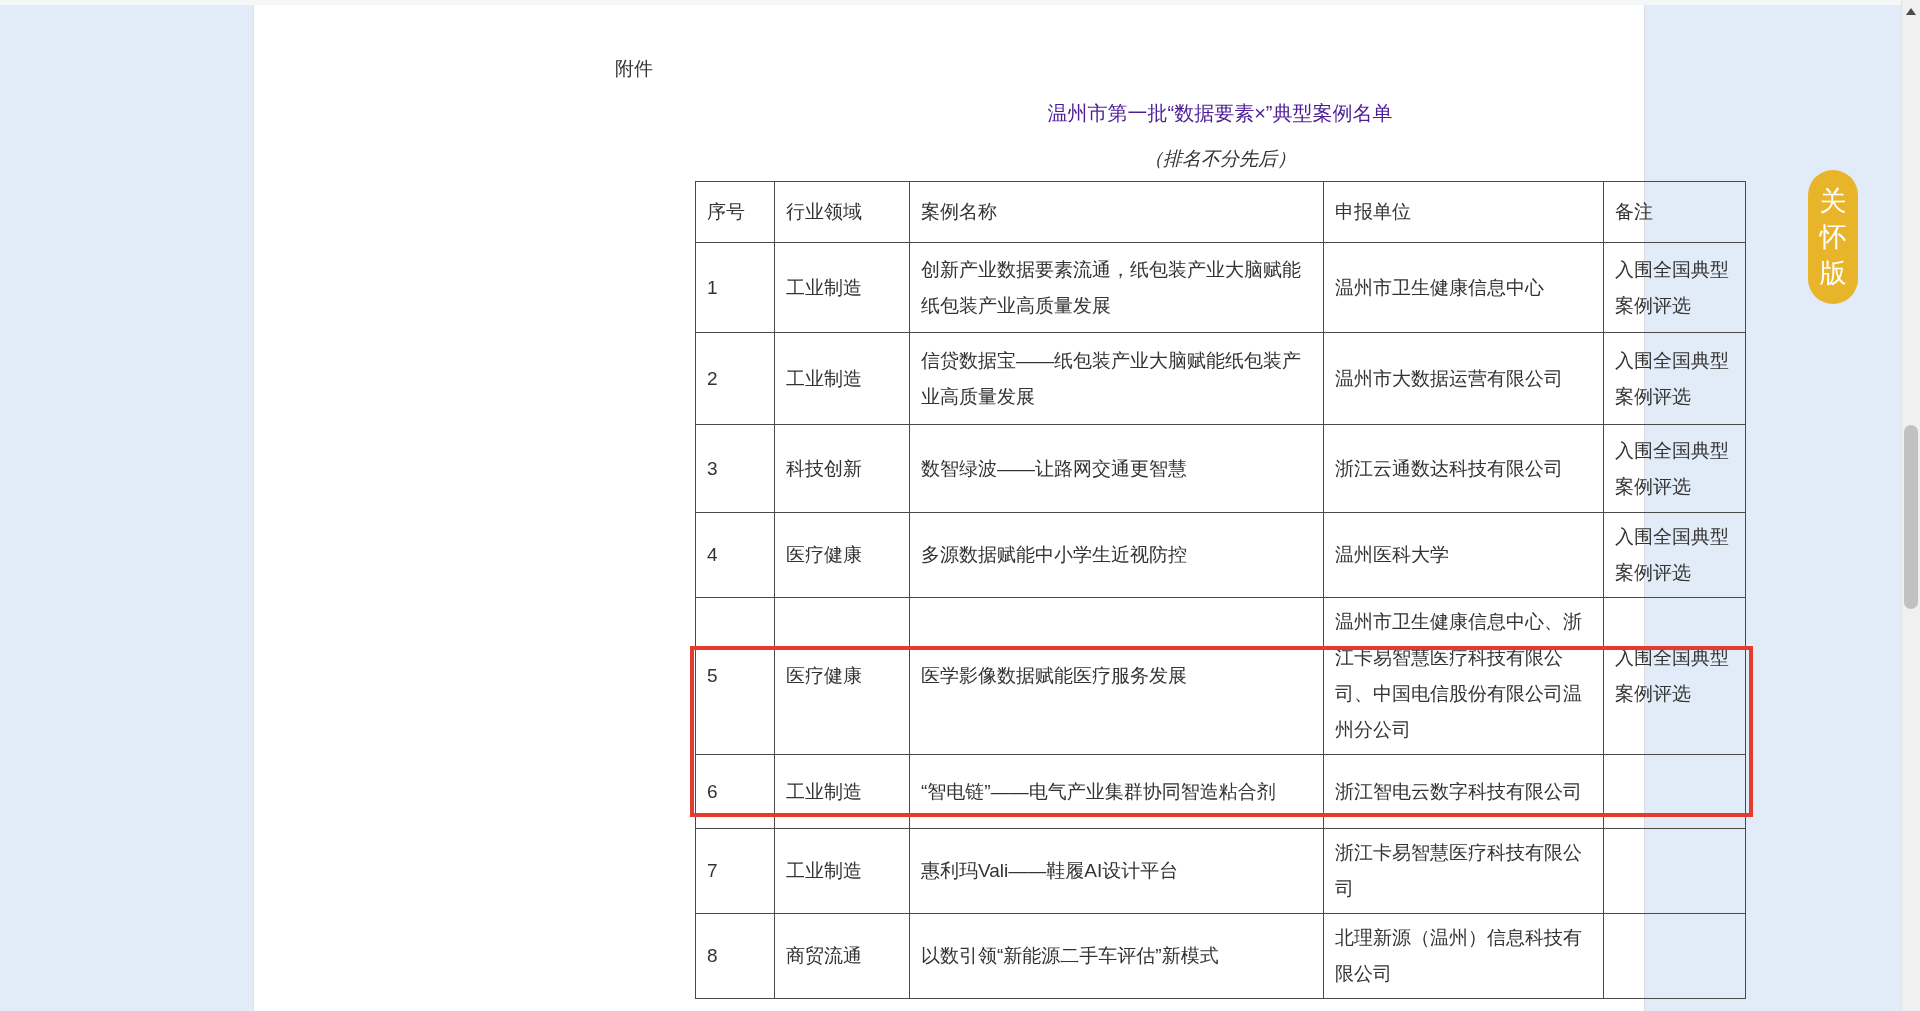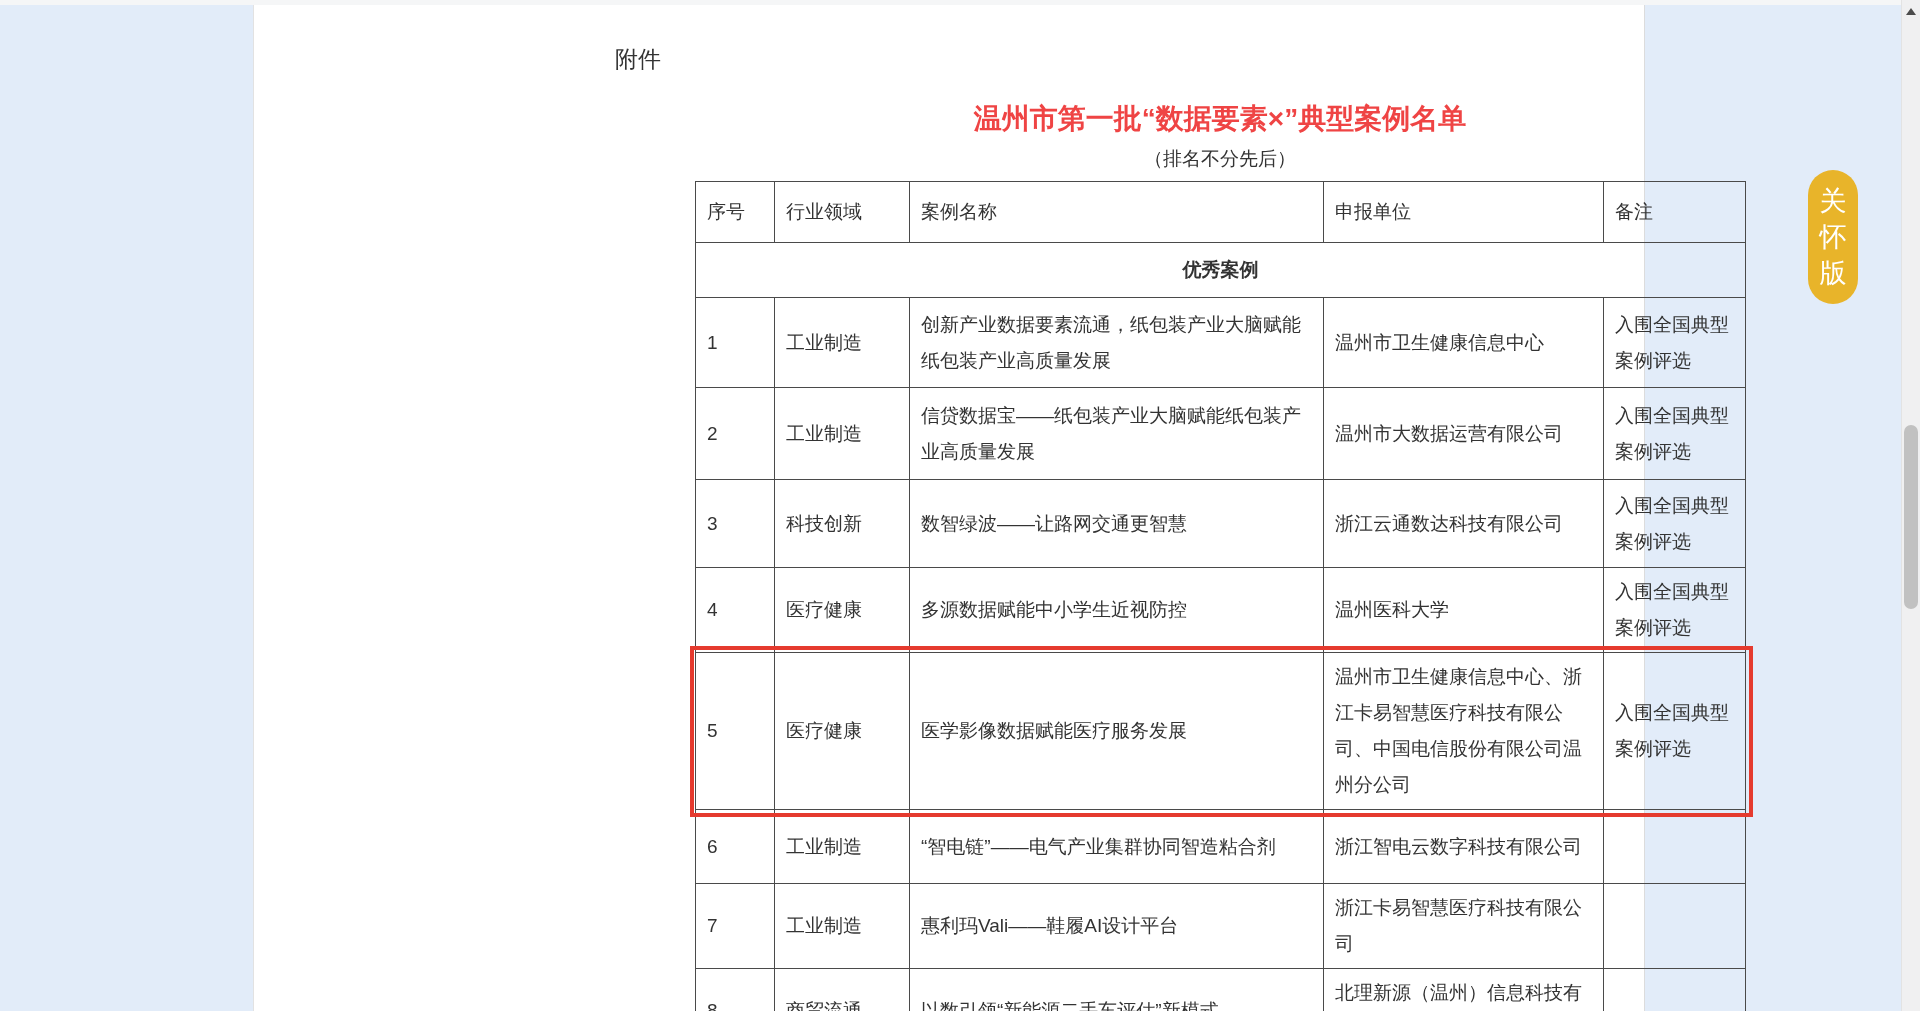--- a/index.html
+++ b/index.html
@@ -8,29 +8,29 @@
     background:#e2ecf9;
     width:1920px;height:1011px;overflow:hidden;position:relative;
   }
   .viewport{position:absolute;inset:0;background:#e2ecf9;}
   .top-strip{position:absolute;left:0;top:0;width:1920px;height:5px;background:#f5f6f7;z-index:6;}
   .page{
     position:absolute;left:253px;top:0;width:1390px;height:1011px;
     background:#ffffff;border-left:1px solid #e2e2e2;border-right:1px solid #dcdcdc;
   }
   .attachment{
-    position:absolute;left:361px;top:44px;font-size:23px;color:#333;font-family:Liberation Serif, serif;
+    position:absolute;left:361px;top:56px;font-size:19px;color:#333;font-family:Liberation Serif, serif;
   }
   .doc-title{
     position:absolute;left:441px;top:100px;width:1050px;text-align:center;
-    font-size:28px;font-weight:bold;color:#ef4444;
+    font-size:20px;font-weight:normal;color:#4c1d95;
   }
   .doc-subtitle{
     position:absolute;left:441px;top:146px;width:1050px;text-align:center;
-    font-size:19px;color:#333;
+    font-size:19px;color:#333;font-style:italic;
   }
   table.case-table{
     position:absolute;left:441px;top:181px;width:1051px;
     border-collapse:collapse;table-layout:fixed;
     font-size:19px;color:#333;
   }
   .case-table th,.case-table td{
     border:1px solid #4a4a4a;
     padding:6px 10px 6px 11px;
     vertical-align:middle;text-align:left;
@@ -96,23 +96,20 @@
       <thead>
         <tr id="header-row">
             <th>序号</th>
             <th>行业领域</th>
             <th>案例名称</th>
             <th>申报单位</th>
             <th>备注</th>
           </tr>
       </thead>
       <tbody id="table-body">
-          <tr>
-            <td colspan="5" class="section-cell">优秀案例</td>
-          </tr>
           <tr style="height: 90px;">
             <td>1</td>
             <td>工业制造</td>
             <td>创新产业数据要素流通，纸包装产业大脑赋能纸包装产业高质量发展</td>
             <td>温州市卫生健康信息中心</td>
             <td>入围全国典型案例评选</td>
           </tr>
           <tr style="height: 92px;">
             <td>2</td>
             <td>工业制造</td>

